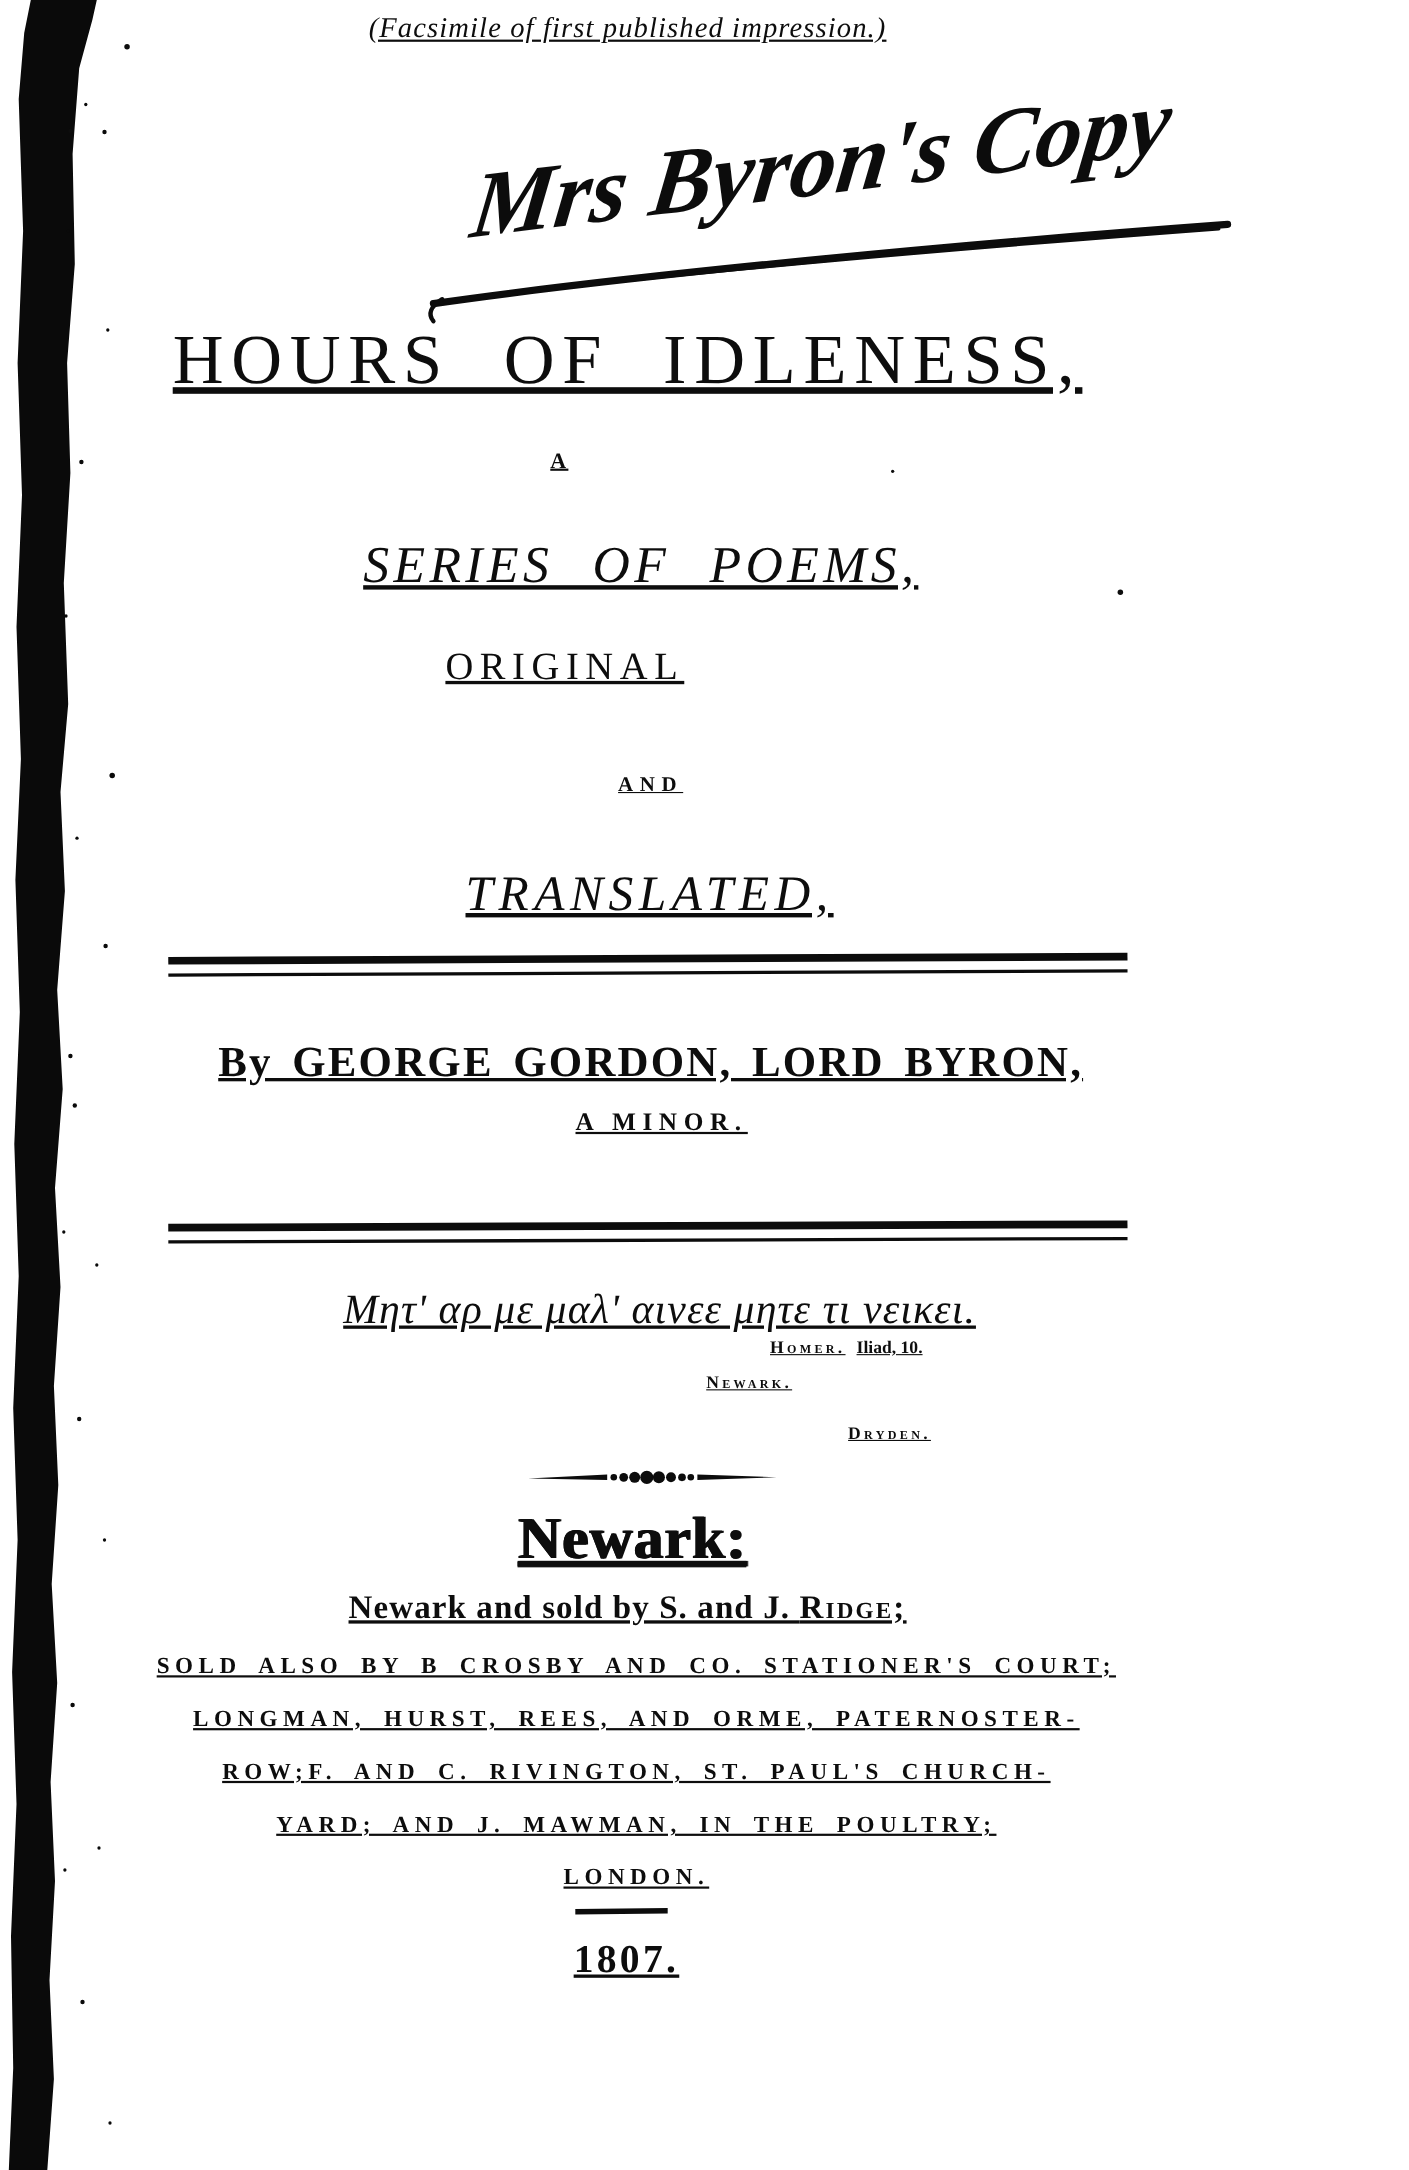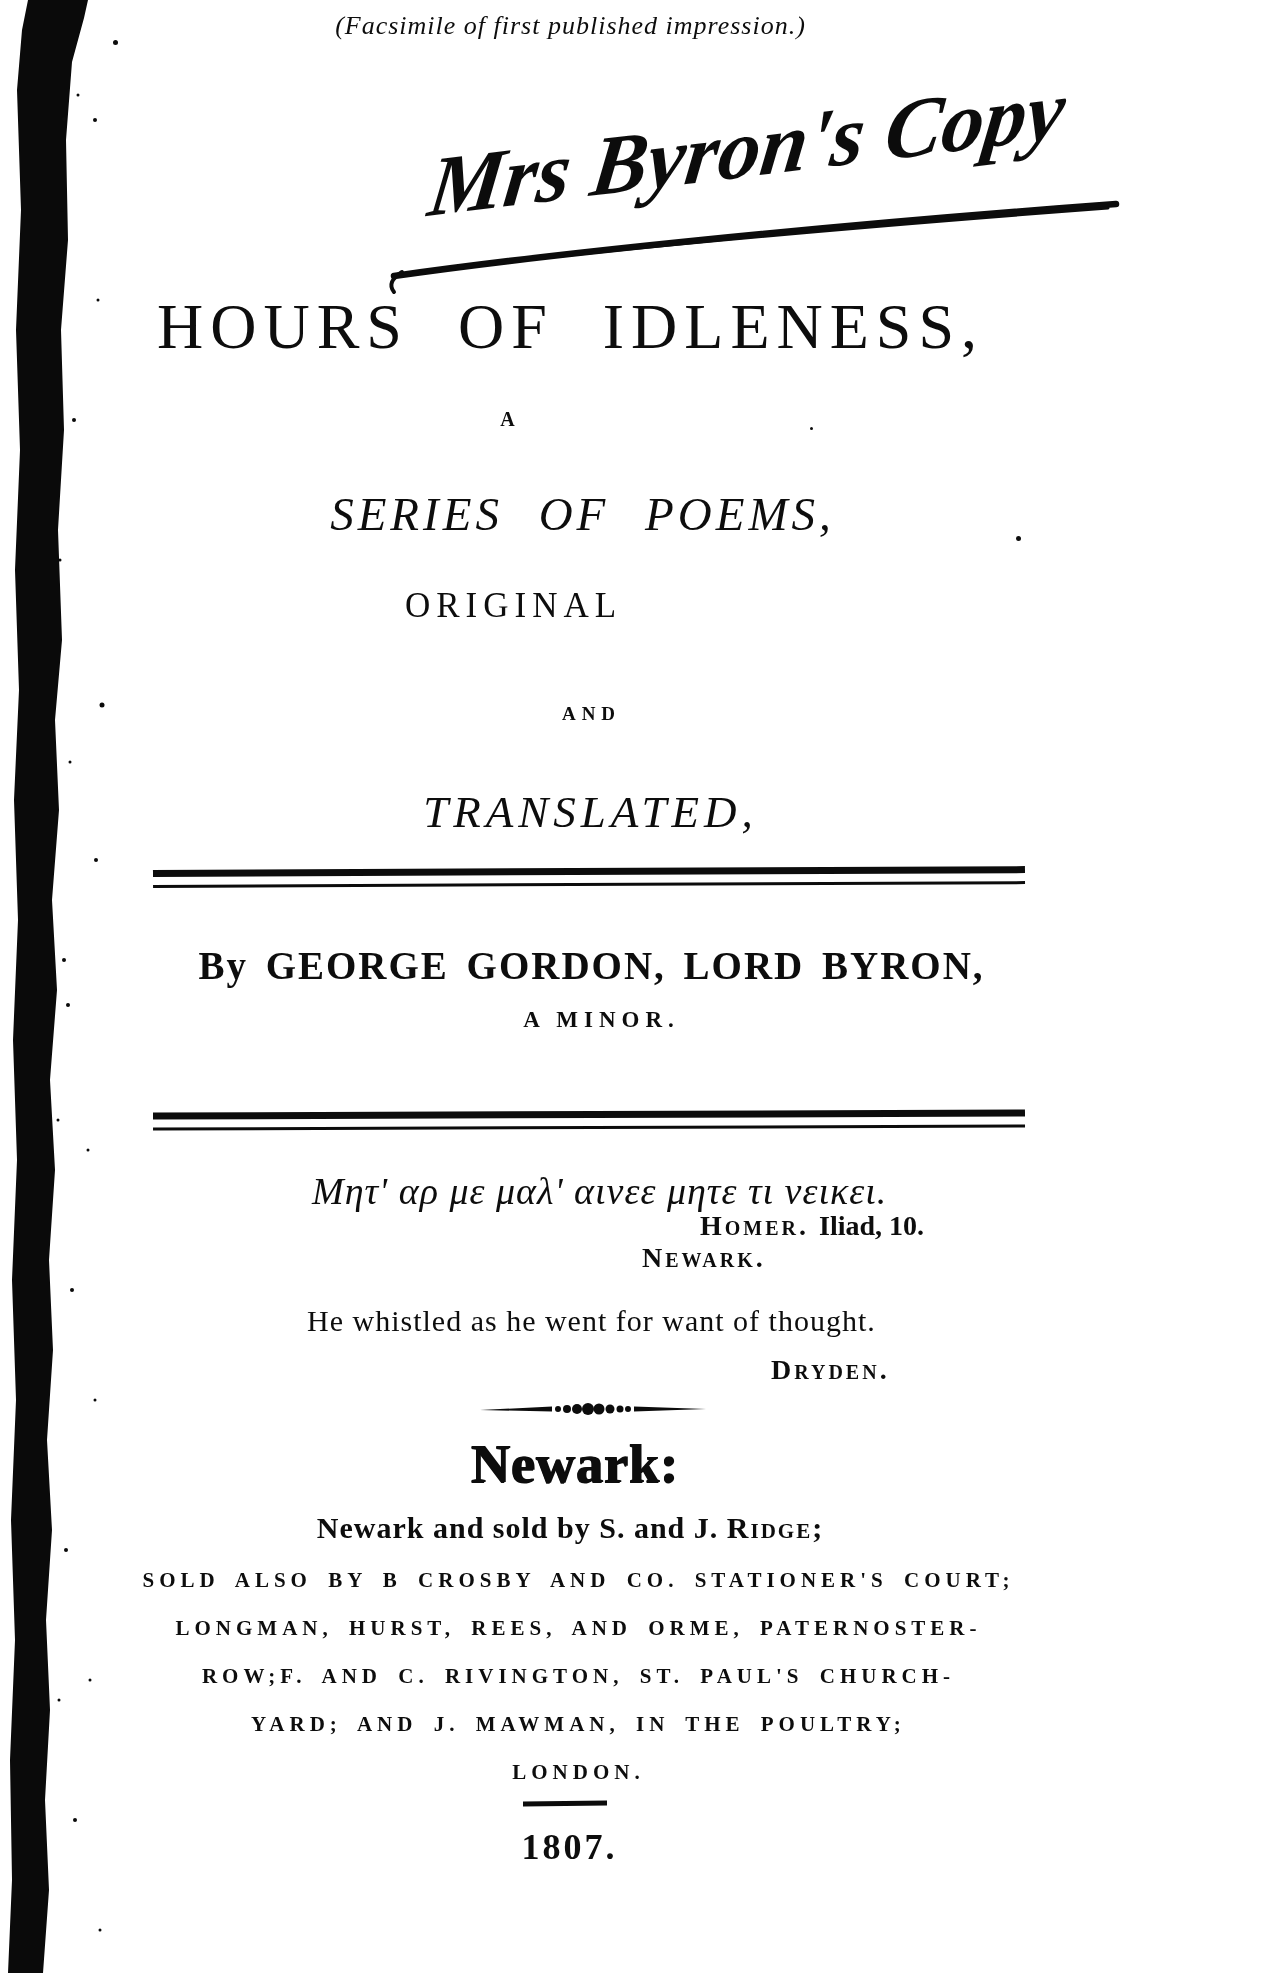--- a/index.html
+++ b/index.html
@@ -5,21 +5,21 @@
   html,body{margin:0;padding:0;background:#ffffff;}
   .page{
     position:relative;
     width:1281px;height:1973px;
     background:#ffffff;
     overflow:hidden;
     font-family:"Liberation Serif","DejaVu Serif",serif;
     color:#0d0d0d;
   }
   .band{position:absolute;left:0;top:0;z-index:2;}
-  .content{position:relative;z-index:3;width:1177px;}
+  .content{position:relative;z-index:3;width:1177px;text-decoration:underline;}
   .center{text-align:center;}
 
   .facsimile{
     padding-top:6px;font-style:italic;font-size:26px;line-height:40px;
     letter-spacing:1px;transform:translateX(-18px);
   }
   .sig-wrap{position:absolute;left:368px;top:58px;width:780px;height:255px;z-index:3;}
 
   .main-title{
     margin-top:242px;font-size:64px;line-height:78px;
@@ -45,21 +45,21 @@
   .rule2{margin-top:76px;transform:rotate(-0.2deg);}
 
   .byline{margin-top:54px;font-size:39px;font-weight:bold;line-height:52px;
     letter-spacing:2px;word-spacing:6px;transform:translateX(3px);white-space:nowrap;}
   .minor{margin-top:13px;font-size:23px;font-weight:bold;letter-spacing:6px;
     line-height:30px;transform:translateX(13px);}
 
   .epigraphs{margin-top:44px;}
   .quote{font-size:30px;line-height:36px;letter-spacing:1px;}
   .greek{font-style:italic;font-size:38px;}
-  .attr{font-size:28px;line-height:30px;font-weight:bold;}
+  .attr{font-size:16px;line-height:30px;font-weight:bold;}
   .sc{font-variant:small-caps;letter-spacing:3px;}
   .attr .src{margin-left:10px;font-weight:bold;}
   .q1{margin-left:312px;}
   .a1{margin-left:700px;margin-top:2px;}
   .q2{margin-left:307px;margin-top:8px;}
   .a2{margin-left:642px;margin-top:2px;}
   .q3{margin-left:307px;margin-top:30px;}
   .a3{margin-left:771px;margin-top:16px;}
 
   .ornament{margin-top:16px;text-align:center;transform:translateX(4px);line-height:0;}
@@ -157,21 +157,20 @@
     <div class="double-rule rule2"></div>
 
     <div class="epigraphs">
       <div class="quote greek q1">Μητ' αρ με μαλ' αινεε μητε τι νεικει.</div>
       <div class="attr a1">
         <span class="sc">Homer.</span><span class="src">Iliad, 10.</span>
       </div>
       <div class="attr a2">
         <span class="sc">Newark.</span>
       </div>
-      <div class="quote q3">He whistled as he went for want of thought.</div>
       <div class="attr a3">
         <span class="sc">Dryden.</span>
       </div>
     </div>
 
     <div class="ornament">
       <svg width="226" height="18" viewBox="0 0 226 18" aria-hidden="true">
         <g fill="#0c0c0c">
           <polygon points="0,9 72,5.5 72,10.5"></polygon>
           <polygon points="226,8 154,5.5 154,10.5"></polygon>

